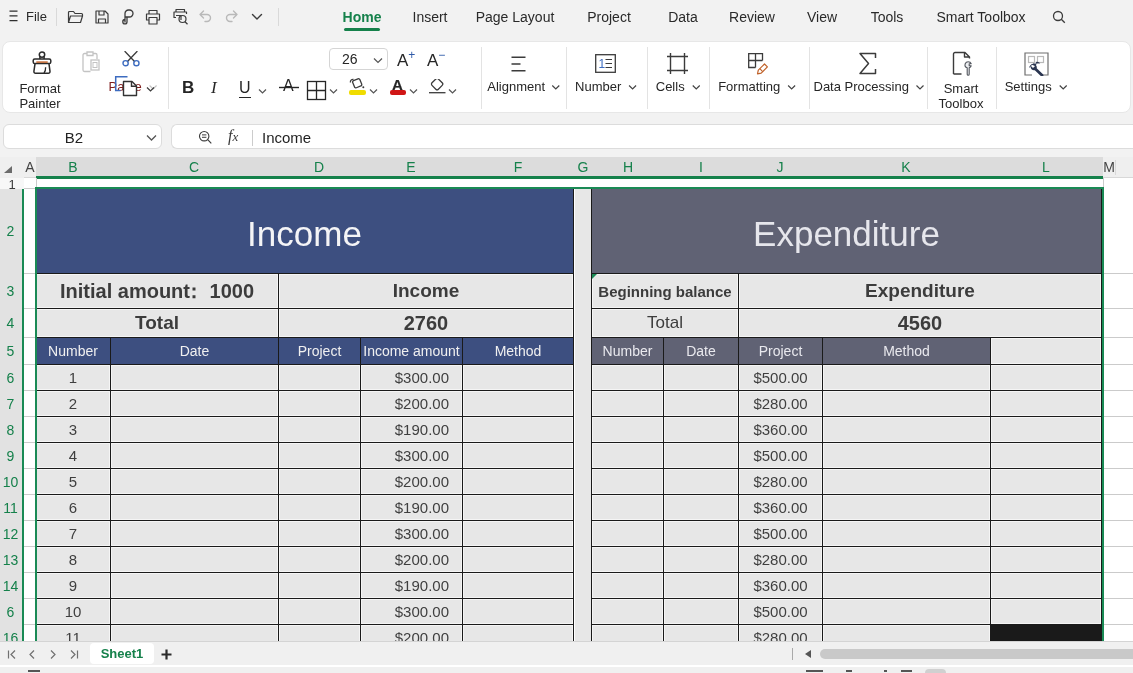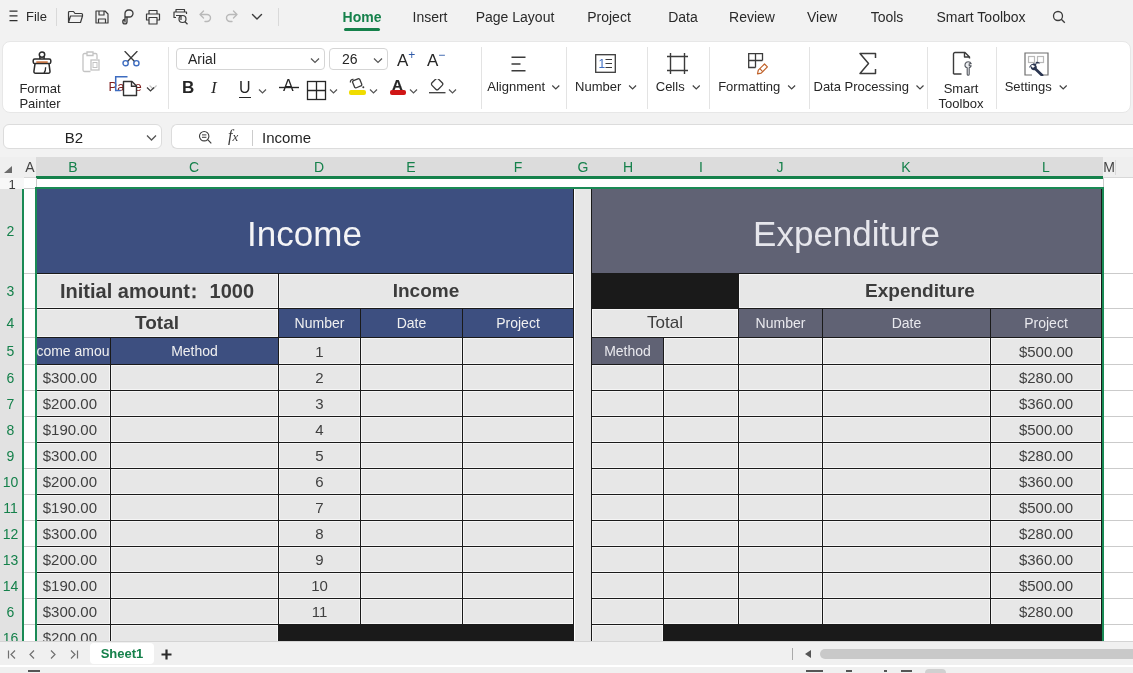--- a/index.html
+++ b/index.html
@@ -127,26 +127,20 @@
   <svg class="abs" style="left:111px;top:33px" width="28" height="22" viewBox="0 0 28 22">
       <path d="M13.5 1.7H1.7V15.5H6.5" stroke="#3d6cc0" stroke-width="1.5" fill="none"></path>
       <path d="M9.5 6.5h8.5l4.5 4.5v9.5H9.5z" stroke="#333" stroke-width="1.4" fill="#fff" stroke-linejoin="round"></path>
       <path d="M17.5 6.8v4.4h4.7" stroke="#333" stroke-width="1.4" fill="none"></path>
     </svg>
   <svg class="abs" style="left:143px;top:44px" width="9" height="7" viewBox="0 0 9 7">
       <path d="M1 1.5L4.5 5 8 1.5" stroke="#3b3b3b" stroke-width="1.2" fill="none"></path>
     </svg>
   <div class="rsep" style="left:165px"></div>
 
-  <div class="combo" style="left:173px;top:6px;width:149px">
-    <div class="cv" style="left:11px">Arial</div>
-    <svg class="abs" style="left:133px;top:8px" width="10" height="8" viewBox="0 0 10 8">
-        <path d="M1 1.5L5 5.5 9 1.5" stroke="#555" stroke-width="1.2" fill="none"></path>
-      </svg>
-  </div>
 
   <div class="combo" style="left:326px;top:6px;width:59px">
     <div class="cv" style="left:12px">26</div>
     <svg class="abs" style="left:43px;top:8px" width="10" height="8" viewBox="0 0 10 8">
         <path d="M1 1.5L5 5.5 9 1.5" stroke="#555" stroke-width="1.2" fill="none"></path>
       </svg>
   </div>
 
   <div class="abs" style="left:394px;top:6px;font-size:17px;color:#262626">A<sup style="color:#2e5aa8;font-size:12px">+</sup></div>
   <div class="abs" style="left:424px;top:6px;font-size:17px;color:#262626">A<sup style="color:#2e5aa8;font-size:12px">−</sup></div>
@@ -367,20 +361,23 @@
       </div>
       <div style="grid-column:1/3;font-size:20px;color:#3c3c3c">
         <b>Initial amount<span style="margin-left:-6px">：</span>&nbsp;1000</b>
       </div>
       <div style="grid-column:3/6;font-size:19px;color:#3c3c3c">
         <b>Income</b>
       </div>
       <div style="grid-column:1/3;font-size:19px;color:#3c3c3c">
         <b>Total</b>
       </div>
+      <div style="grid-column:3/6;font-size:20px;color:#3c3c3c">
+        <b>2760</b>
+      </div>
       <div style="background:#3d4f80;box-shadow:none;color:#f0f0f0;font-size:14px">Number</div>
       <div style="background:#3d4f80;box-shadow:none;color:#f0f0f0;font-size:14px">Date</div>
       <div style="background:#3d4f80;box-shadow:none;color:#f0f0f0;font-size:14px">Project</div>
       <div style="background:#3d4f80;box-shadow:none;color:#f0f0f0;font-size:14px">Income amount</div>
       <div style="background:#3d4f80;box-shadow:none;color:#f0f0f0;font-size:14px">Method</div>
       <div style="">1</div>
       <div style=""></div>
       <div style=""></div>
       <div style="justify-content:flex-end;padding-right:13px">$300.00</div>
       <div style=""></div>
@@ -434,24 +431,31 @@
       <div style=""></div>
       <div style="justify-content:flex-end;padding-right:13px">$200.00</div>
       <div style=""></div>
     </div>
   <div class="tbl" id="texp" style="left:591px;top:31px;width:511px;height:453px;
        grid-template-columns:71px 74px 83px 167px 110px;
        grid-template-rows:84px 34px 28px 26px 25px 25px 25px 25px 25px 25px 25px 25px 25px 25px 25px">
       <div style="grid-column:1/6;background:#606274;box-shadow:none;font-size:36px">
         <span style="color:#e6e6ec" class="banner">Expenditure</span>
       </div>
+      <div style="grid-column:1/3;font-size:15px;color:#3c3c3c;position:relative">
+        <b>Beginning balance</b>
+        <i style="position:absolute;left:0;top:0;width:0;height:0;border-top:5px solid #1a8a55;border-right:5px solid transparent"></i>
+      </div>
       <div style="grid-column:3/6;font-size:19px;color:#3c3c3c">
         <b>Expenditure</b>
       </div>
       <div style="grid-column:1/3;font-size:17px;color:#3c3c3c">Total</div>
+      <div style="grid-column:3/6;font-size:20px;color:#3c3c3c">
+        <b>4560</b>
+      </div>
       <div style="background:#606274;box-shadow:none;color:#e9e9ee;font-size:14px">Number</div>
       <div style="background:#606274;box-shadow:none;color:#e9e9ee;font-size:14px">Date</div>
       <div style="background:#606274;box-shadow:none;color:#e9e9ee;font-size:14px">Project</div>
       <div style="background:#606274;box-shadow:none;color:#e9e9ee;font-size:14px">Method</div>
       <div style=""></div>
       <div style=""></div>
       <div style=""></div>
       <div style="">$500.00</div>
       <div style=""></div>
       <div style=""></div>

